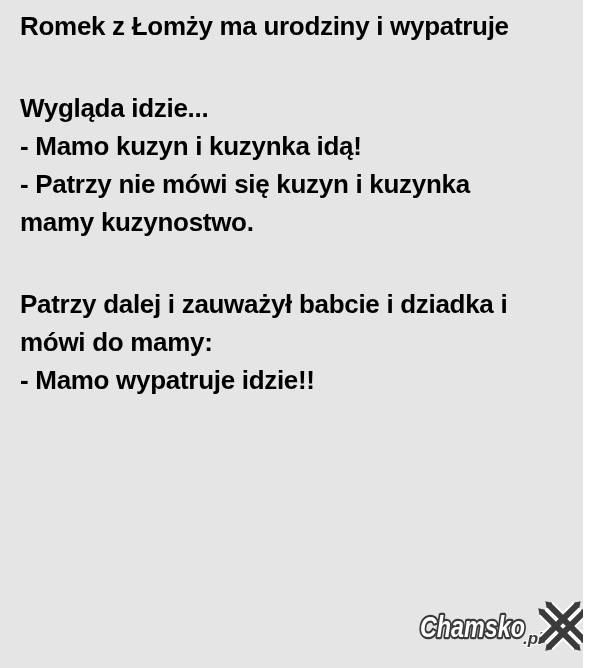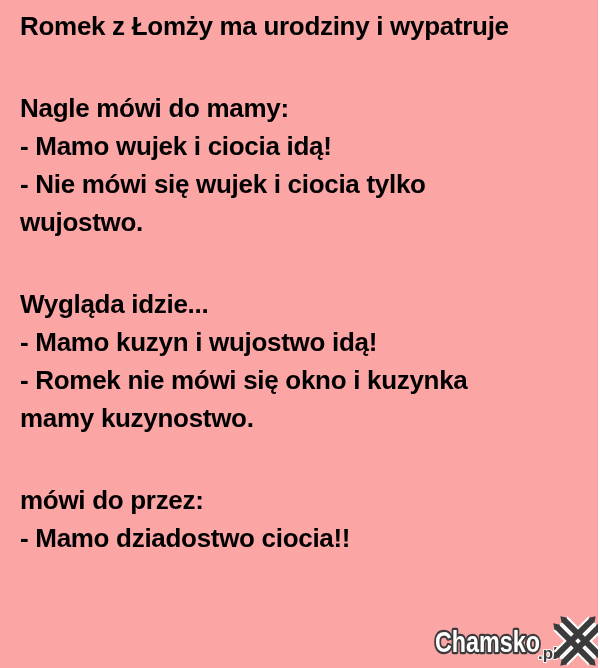--- a/index.html
+++ b/index.html
@@ -4,24 +4,23 @@
 <style>
   html, body {
     margin: 0;
     padding: 0;
     background: #ffffff;
   }
   .page {
     position: relative;
     width: 583px;
     height: 668px;
-    background: #fca5a5;
+    background: #e5e5e5;
     overflow: hidden;
     font-family: "Liberation Sans", "DejaVu Sans", sans-serif;
-    padding-left: 15px;
   }
   .joke-text {
     position: absolute;
     top: 7px;
     left: 20px;
     right: 8px;
     color: #000000;
     font-size: 26px;
     font-weight: bold;
     letter-spacing: -0.3px;
@@ -29,23 +28,24 @@
   }
   .joke-paragraph {
     margin: 0 0 44px 0;
   }
   .joke-line {
     white-space: nowrap;
   }
   .watermark {
     position: absolute;
     right: 0px;
-    bottom: 1px;
+    bottom: 16px;
     width: 166px;
     height: 52px;
+    font-style: italic;
   }
   .watermark svg {
     display: block;
   }
   .logo-text-svg {
     position: absolute;
     left: 0;
     bottom: 2px;
   }
   .logo-icon-svg {
@@ -58,37 +58,32 @@
 <body>
 
 <div class="page">
 
   <div class="joke-text">
 
     <div class="joke-paragraph">
       <div class="joke-line">Romek z Łomży ma urodziny i wypatruje</div>
     </div>
 
-    <div class="joke-paragraph">
-      <div class="joke-line">Nagle mówi do mamy:</div>
-      <div class="joke-line">- Mamo wujek i ciocia idą!</div>
-      <div class="joke-line">- Nie mówi się wujek i ciocia tylko</div>
-      <div class="joke-line">wujostwo.</div>
-    </div>
 
     <div class="joke-paragraph">
       <div class="joke-line">Wygląda idzie...</div>
-      <div class="joke-line">- Mamo kuzyn i wujostwo idą!</div>
-      <div class="joke-line">- Romek nie mówi się okno i kuzynka</div>
+      <div class="joke-line">- Mamo kuzyn i kuzynka idą!</div>
+      <div class="joke-line">- Patrzy nie mówi się kuzyn i kuzynka</div>
       <div class="joke-line">mamy kuzynostwo.</div>
     </div>
 
     <div class="joke-paragraph">
-      <div class="joke-line">mówi do przez:</div>
-      <div class="joke-line">- Mamo dziadostwo ciocia!!</div>
+      <div class="joke-line">Patrzy dalej i zauważył babcie i dziadka i</div>
+      <div class="joke-line">mówi do mamy:</div>
+      <div class="joke-line">- Mamo wypatruje idzie!!</div>
     </div>
 
   </div>
 
   <div class="watermark">
 
     <svg class="logo-text-svg" width="128" height="46" viewBox="0 0 128 46">
       <text x="3" y="33" font-family="Liberation Sans, DejaVu Sans, sans-serif" font-size="30" font-weight="bold" fill="#ffffff" stroke="#3b3b3b" stroke-width="4.5" paint-order="stroke" stroke-linejoin="round" textLength="105" lengthAdjust="spacingAndGlyphs">Chamsko</text>
       <text x="106" y="40" font-family="Liberation Sans, DejaVu Sans, sans-serif" font-size="17" font-weight="bold" fill="#3b3b3b" stroke="#ffffff" stroke-width="2" paint-order="stroke" stroke-linejoin="round">.pl</text>
     </svg>

